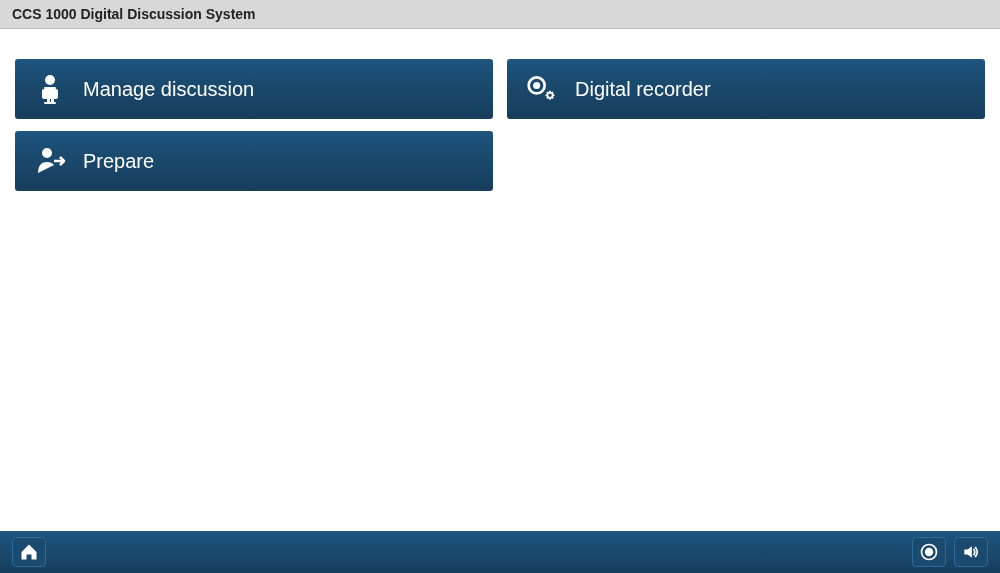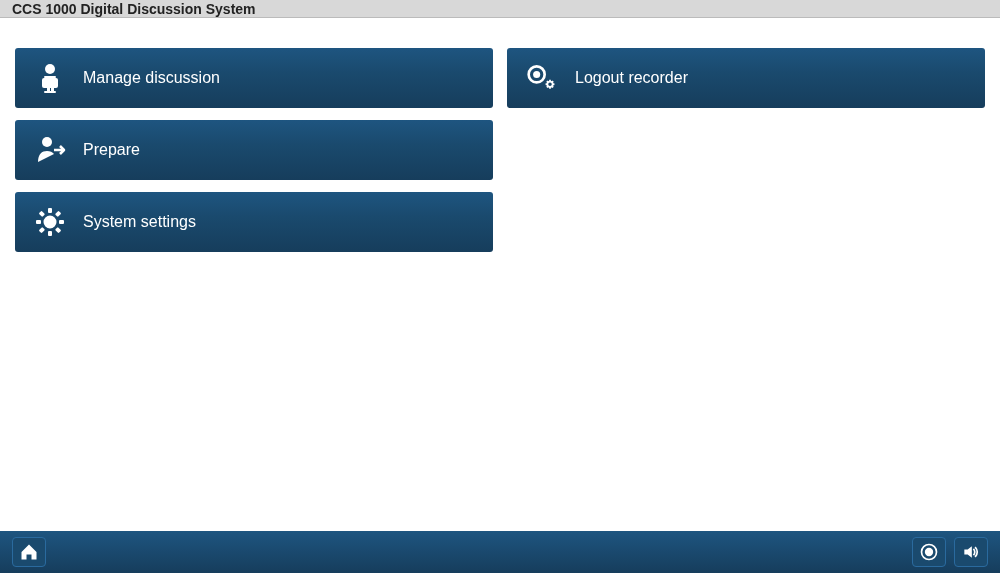--- a/index.html
+++ b/index.html
@@ -8,21 +8,21 @@
       height: 573px;
       background: #f0f0f0;
       font-family: Arial, sans-serif;
       overflow: hidden;
       position: relative;
     }
 
     
     #header {
       background: #d8d8d8;
-      height: 18px;
+      height: 29px;
       display: flex;
       align-items: center;
       padding-left: 12px;
       border-bottom: 1px solid #bbb;
     }
     #header-title {
       font-size: 14px;
       font-weight: bold;
       color: #222;
     }
@@ -73,21 +73,21 @@
       flex-shrink: 0;
     }
 
     .menu-btn .icon-wrap svg {
       fill: white;
       width: 32px;
       height: 32px;
     }
 
     .menu-btn .btn-label {
-      font-size: 16px;
+      font-size: 20px;
       color: white;
     }
 
     
     #system-settings-btn {
       grid-column: 1;
     }
 
     
     #footer {
@@ -164,58 +164,37 @@
             <line x1="5" y1="8" x2="5" y2="10" stroke="white" stroke-width="2"></line>
             <line x1="0" y1="5" x2="2" y2="5" stroke="white" stroke-width="2"></line>
             <line x1="8" y1="5" x2="10" y2="5" stroke="white" stroke-width="2"></line>
             <line x1="1.5" y1="1.5" x2="3" y2="3" stroke="white" stroke-width="2"></line>
             <line x1="7" y1="7" x2="8.5" y2="8.5" stroke="white" stroke-width="2"></line>
             <line x1="8.5" y1="1.5" x2="7" y2="3" stroke="white" stroke-width="2"></line>
             <line x1="3" y1="7" x2="1.5" y2="8.5" stroke="white" stroke-width="2"></line>
           </g>
         </svg>
       </span>
-      <span class="btn-label">Logout recorder</span>
+      <span class="btn-label">Digital recorder</span>
     </button>
 
     <button class="menu-btn">
       <span class="icon-wrap">
         <svg viewBox="0 0 32 32" xmlns="http://www.w3.org/2000/svg">
 
           <circle cx="13" cy="8" r="5"></circle>
           <path d="M4,28 C4,20 8,17 13,17 C16,17 18.5,18 20,20"></path>
 
           <line x1="20" y1="16" x2="30" y2="16" stroke="white" stroke-width="2.5"></line>
           <polyline points="26,12 30,16 26,20" fill="none" stroke="white" stroke-width="2.5" stroke-linejoin="round"></polyline>
         </svg>
       </span>
       <span class="btn-label">Prepare</span>
     </button>
 
-    <button class="menu-btn" id="system-settings-btn">
-      <span class="icon-wrap">
-        <svg viewBox="0 0 32 32" xmlns="http://www.w3.org/2000/svg">
-
-          <circle cx="16" cy="16" r="5" fill="none" stroke="white" stroke-width="3"></circle>
-          <circle cx="16" cy="16" r="5"></circle>
-
-          <rect x="14" y="2" width="4" height="5" rx="1"></rect>
-          <rect x="14" y="25" width="4" height="5" rx="1"></rect>
-          <rect x="2" y="14" width="5" height="4" rx="1"></rect>
-          <rect x="25" y="14" width="5" height="4" rx="1"></rect>
-          <g transform="rotate(45,16,16)">
-            <rect x="14" y="2" width="4" height="5" rx="1"></rect>
-            <rect x="14" y="25" width="4" height="5" rx="1"></rect>
-            <rect x="2" y="14" width="5" height="4" rx="1"></rect>
-            <rect x="25" y="14" width="5" height="4" rx="1"></rect>
-          </g>
-        </svg>
-      </span>
-      <span class="btn-label">System settings</span>
-    </button>
 
   </div>
 </div>
 
 <div id="footer">
   <div class="footer-btn">
     <svg viewBox="0 0 24 24" xmlns="http://www.w3.org/2000/svg">
       <path d="M3,12 L12,3 L21,12 L21,21 L15,21 L15,15 L9,15 L9,21 L3,21 Z"></path>
     </svg>
   </div>

